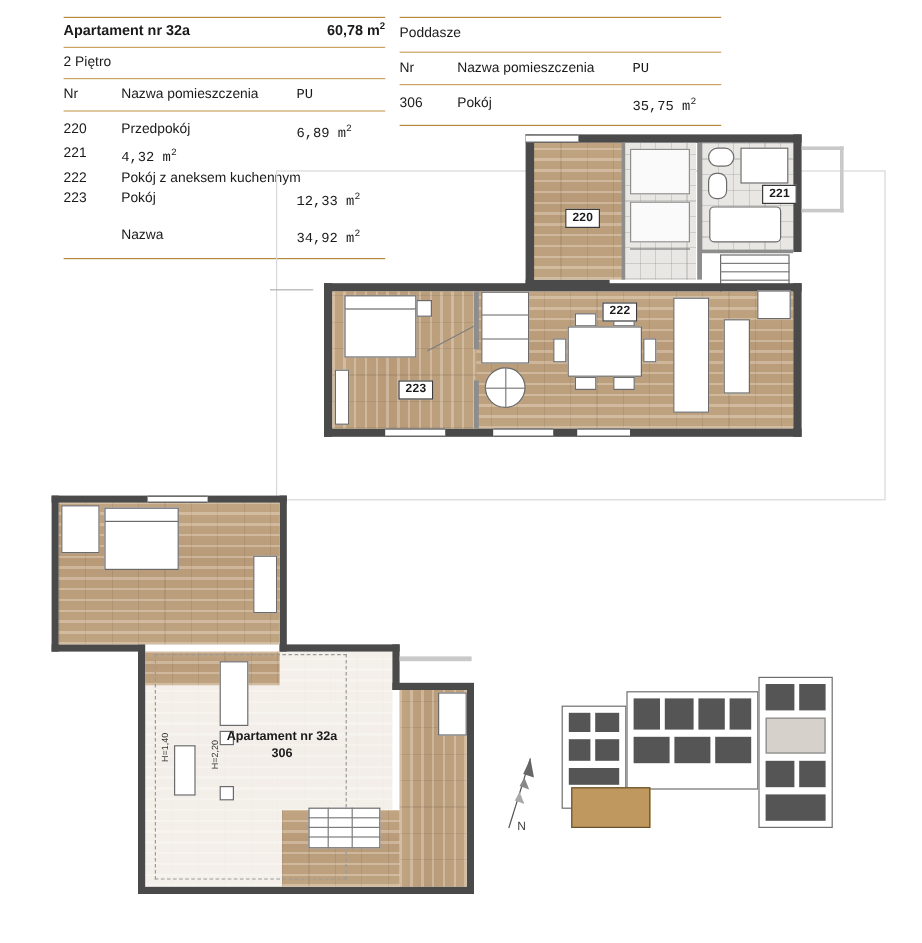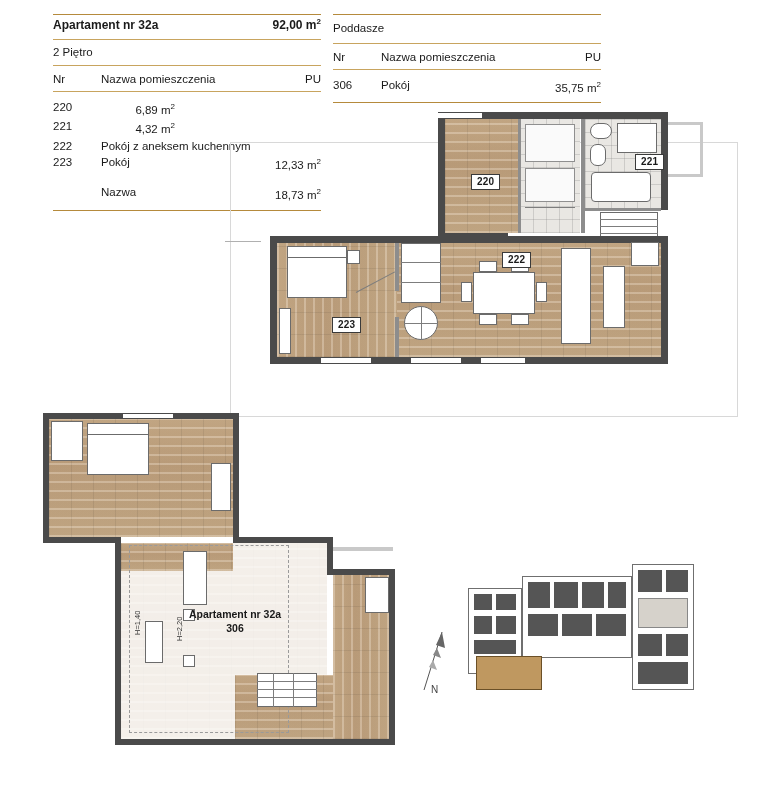--- a/index.html
+++ b/index.html
@@ -28,21 +28,21 @@
   }
   .sub-row {
     padding: 6px 0 7px 0;
     font-size: 11.5px;
   }
   .col-row {
     display: flex; padding: 7px 0 6px 0; font-size: 11.5px;
   }
   .c-nr { width: 48px; flex: none; }
   .c-name { flex: 1 1 auto; }
-  .c-pu { width: 74px; flex: none; text-align: right; }
+  .c-pu { width: 74px; flex: none; text-align: left; font-family: Liberation Mono, monospace; }
 
   .data-row { display: flex; font-size: 11.5px; line-height: 16.5px; }
   .data-body { padding: 7px 0 6px 0; }
   .spacer-row { height: 11px; }
 
   .sup { font-size: 8px; vertical-align: super; }
 
   
   .plan { position: absolute; }
 
@@ -118,55 +118,56 @@
 </head>
 <body>
 
 <div class="page">
 
   <div class="tbl tbl-left">
     <div class="rule"></div>
     <div class="hdr-row">
       <span>Apartament nr 32a</span>
       <span>
-        <span>92,00 m</span><span class="sup">2</span>
+        <span>60,78 m</span><span class="sup">2</span>
       </span>
     </div>
     <div class="rule-thin"></div>
     <div class="sub-row">2 Piętro</div>
     <div class="rule-thin"></div>
     <div class="col-row">
       <span class="c-nr">Nr</span>
       <span class="c-name">Nazwa pomieszczenia</span>
       <span class="c-pu">PU</span>
     </div>
     <div class="rule-thin"></div>
     <div class="data-body">
       <div class="data-row">
         <span class="c-nr">220</span>
+        <span class="c-name">Przedpokój</span>
         <span class="c-pu"><span>6,89 m</span><span class="sup">2</span></span>
       </div>
       <div class="data-row">
         <span class="c-nr">221</span>
         <span class="c-pu"><span>4,32 m</span><span class="sup">2</span></span>
       </div>
       <div class="data-row">
         <span class="c-nr">222</span>
         <span class="c-name">Pokój z aneksem kuchennym</span>
       </div>
       <div class="data-row">
         <span class="c-nr">223</span>
         <span class="c-name">Pokój</span>
         <span class="c-pu"><span>12,33 m</span><span class="sup">2</span></span>
       </div>
       <div class="spacer-row"></div>
       <div class="data-row">
         <span class="c-nr"></span>
         <span class="c-name">Nazwa</span>
-        <span class="c-pu"><span>18,73 m</span><span class="sup">2</span></span>
+        <span class="c-pu"><span>34,92 m</span><span class="sup">2</span></span>
       </div>
     </div>
     <div class="rule"></div>
   </div>
 
   <div class="tbl tbl-right">
     <div class="rule"></div>
     <div class="sub-row" style="padding-top:7px;padding-bottom:9px;font-size:11.5px;">Poddasze</div>
     <div class="rule-thin"></div>
     <div class="col-row">

